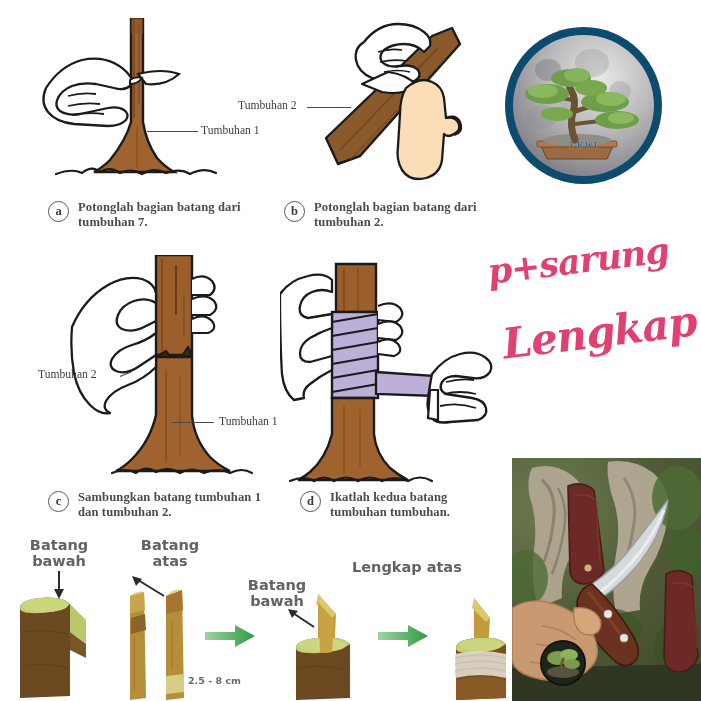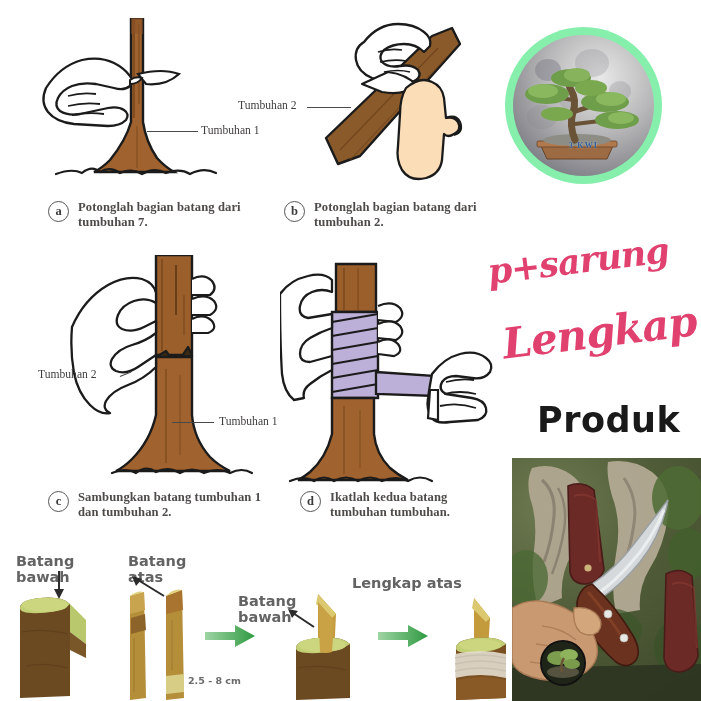--- a/index.html
+++ b/index.html
@@ -38,21 +38,21 @@
   
   .callout{
     position:absolute;font-size:11.6px;color:#3f3d3c;
     font-family:"Liberation Serif", serif;white-space:nowrap;font-weight:400;
   }
   .leader{position:absolute;height:1.3px;background:#4b4947;}
 
   
   .logo-wrap{
     position:absolute;width:157px;height:157px;border-radius:50%;
-    background:#86efac;overflow:hidden;
+    background:#0c4a6e;overflow:hidden;
     display:flex;align-items:center;justify-content:center;
   }
   .logo-inner{
     position:absolute;left:8px;top:8px;width:141px;height:141px;border-radius:50%;
     overflow:hidden;
     background:
       radial-gradient(circle at 62% 30%, #e8e8e8 0%, #cfcfcf 22%, #b7b7b9 42%, #9a9a9e 62%, #7e7e86 80%, #5e5e68 100%);
   }
   .moon-crater{position:absolute;border-radius:50%;background:rgba(120,120,130,.45);}
   .logo-tree{position:absolute;left:4px;bottom:14px;width:134px;height:96px;}
@@ -85,21 +85,21 @@
     font-family:"DejaVu Sans", sans-serif;
     font-weight:700;font-size:35px;color:#1a1a1a;letter-spacing:.5px;
     white-space:nowrap;
   }
 
   
   .bot-label{
     position:absolute;
     font-family:"DejaVu Sans", sans-serif;
     font-weight:700;font-size:14.5px;color:#636363;
-    line-height:1.08;white-space:nowrap;margin-top:16px;
+    text-align:center;line-height:1.08;white-space:nowrap;
   }
   .bot-small{
     position:absolute;
     font-family:"DejaVu Sans", sans-serif;
     font-weight:700;font-size:9.5px;color:#6a6a6a;white-space:nowrap;
   }
   .ptr{position:absolute;}
 
   
   .photo{
@@ -292,21 +292,20 @@
       <path d="M166 120 Q180 116 194 118" fill="none" stroke="#1b1b1b" stroke-width="1.8"></path>
       <path d="M164 132 Q180 128 196 132" fill="none" stroke="#1b1b1b" stroke-width="1.8"></path>
       <path d="M160 144 Q178 140 196 146" fill="none" stroke="#1b1b1b" stroke-width="1.8"></path>
       <path d="M150 128 L158 128 L158 158 L148 156 Z" fill="#ffffff" stroke="#1b1b1b" stroke-width="2.2"></path>
     </svg>
   </div>
 
   <div class="script script-a" style="left:487px;top:240px;">p+sarung</div>
   <div class="script script-b" style="left:502px;top:308px;">Lengkap</div>
 
-  <div class="produk" style="left:537px;top:400px;">Produk</div>
 
   <div class="caption" style="left:48px;top:490px;width:230px;">
     <div class="cap-circle">c</div>
     <div class="cap-text">Sambungkan batang tumbuhan 1 dan tumbuhan 2.</div>
   </div>
 
   <div class="caption" style="left:300px;top:490px;width:200px;">
     <div class="cap-circle">d</div>
     <div class="cap-text">Ikatlah kedua batang tumbuhan tumbuhan.</div>
   </div>

